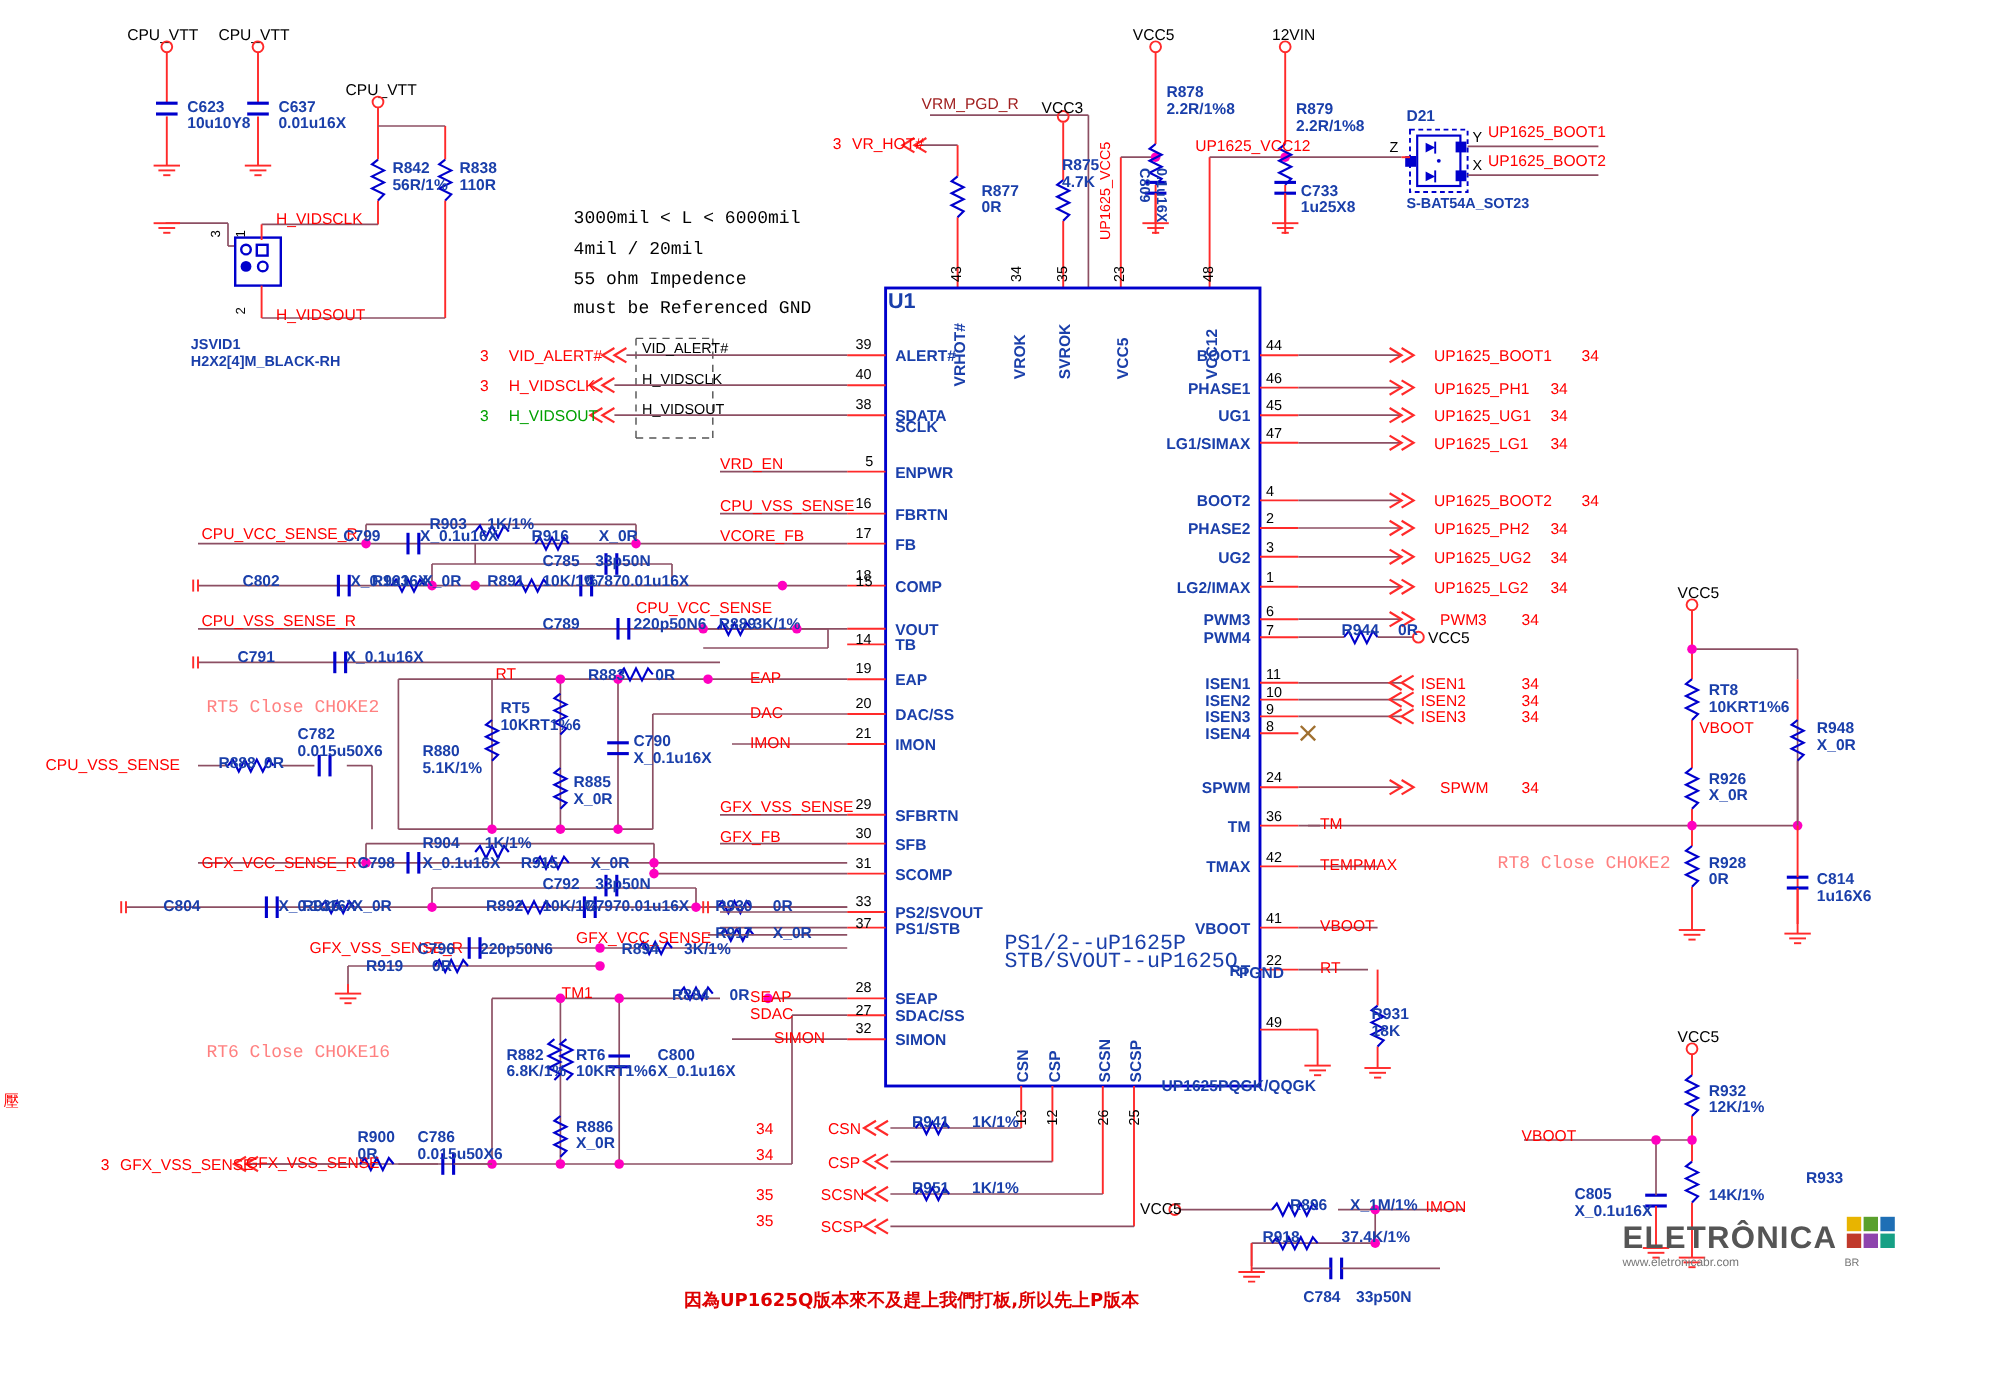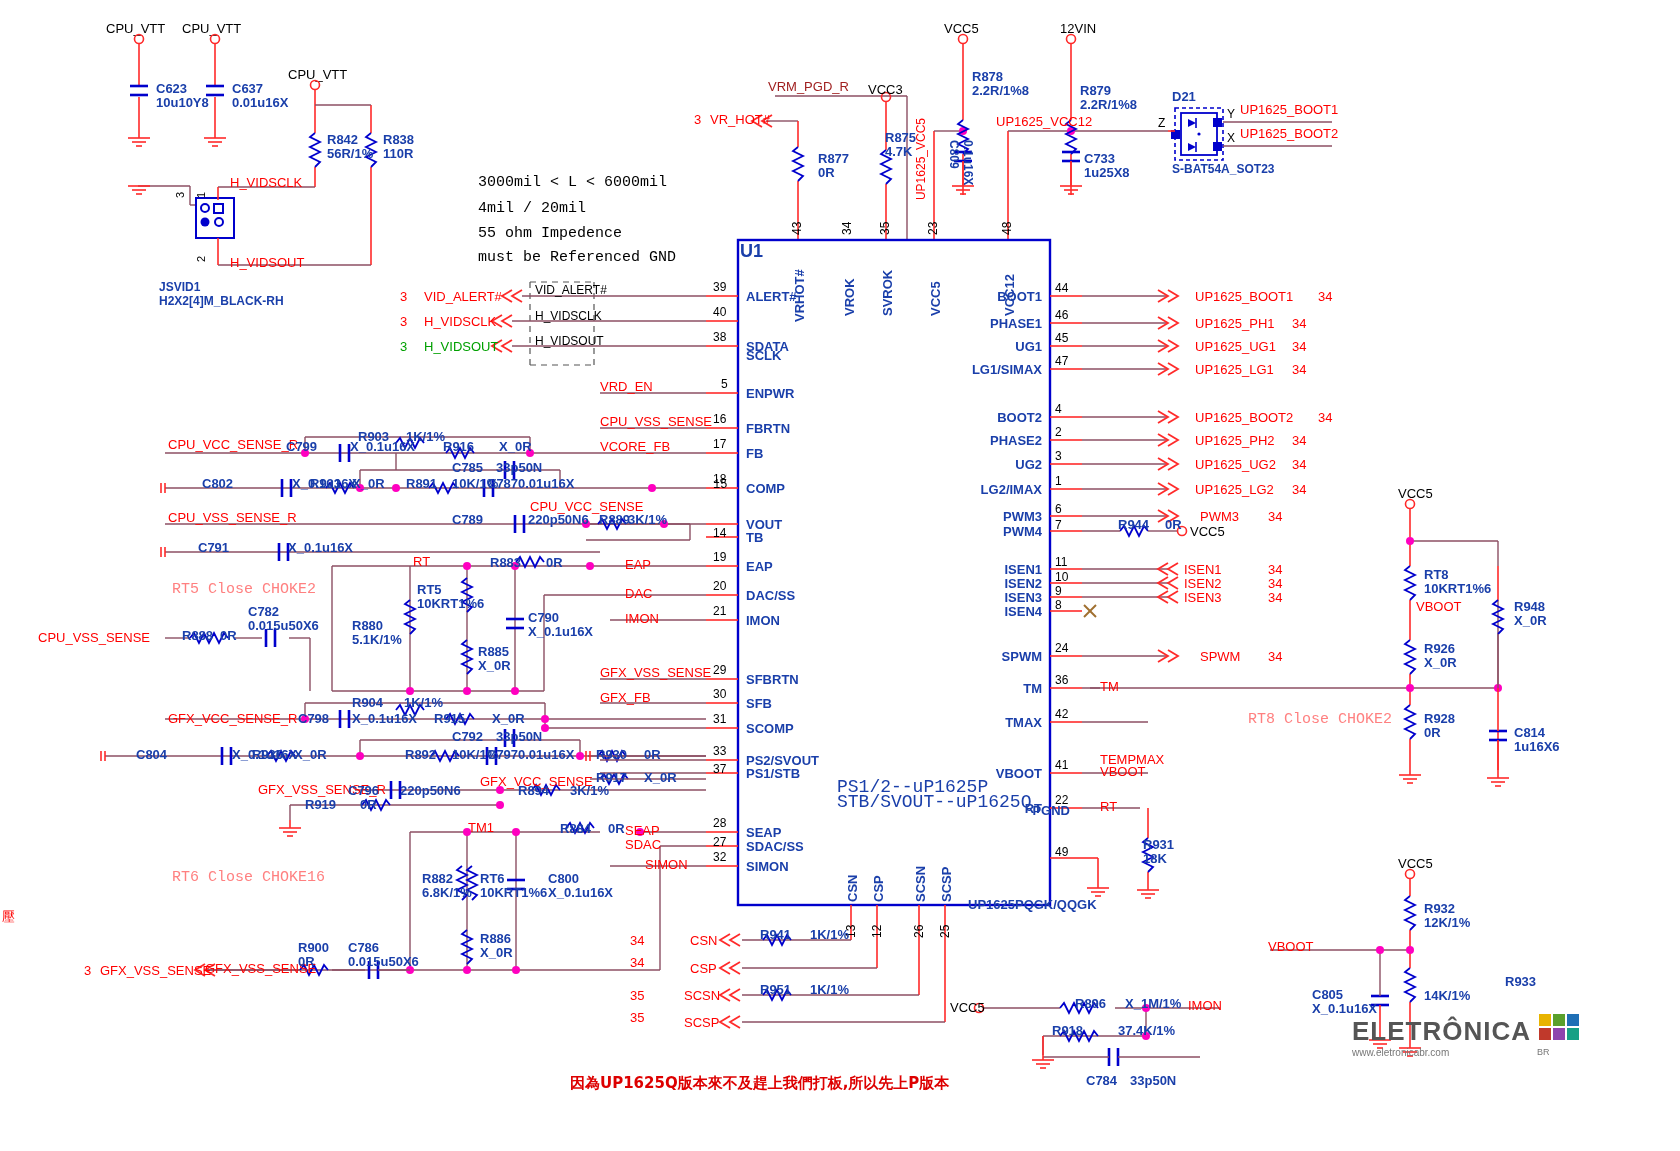--- a/index.html
+++ b/index.html
@@ -958,21 +958,21 @@
 <div class="t f13 red" style="left:1268px;top:577px;">34</div>
 <div class="t f13 red" style="left:1184px;top:591px;">ISEN3</div>
 <div class="t f13 red" style="left:1268px;top:591px;">34</div>
 <div class="t f13 red" style="left:1200px;top:650px;">SPWM</div>
 <div class="t f13 red" style="left:1268px;top:650px;">34</div>
 
 <div class="t f13 blue b" style="left:1118px;top:518px;">R944</div>
 <div class="t f13 blue b" style="left:1165px;top:518px;">0R</div>
 <div class="t f13 blk" style="left:1190px;top:525px;">VCC5</div>
 <div class="t f13 red" style="left:1100px;top:680px;">TM</div>
-<div class="t f13 red" style="left:1100px;top:714px;margin-top:39px;">TEMPMAX</div>
+<div class="t f13 red" style="left:1100px;top:714px;">TEMPMAX</div>
 <div class="t f13 red" style="left:1100px;top:765px;">VBOOT</div>
 <div class="t f13 red" style="left:1100px;top:800px;">RT</div>
 <div class="t f13 blue b" style="left:1143px;top:838px;">R931</div>
 <div class="t f13 blue b" style="left:1143px;top:852px;">18K</div>
 
 <div class="t f13 blk" style="left:1398px;top:487px;">VCC5</div>
 <div class="t f13 blue b" style="left:1424px;top:568px;">RT8</div>
 <div class="t f13 blue b" style="left:1424px;top:582px;">10KRT1%6</div>
 <div class="t f13 red" style="left:1416px;top:600px;">VBOOT</div>
 <div class="t f13 blue b" style="left:1514px;top:600px;">R948</div>

